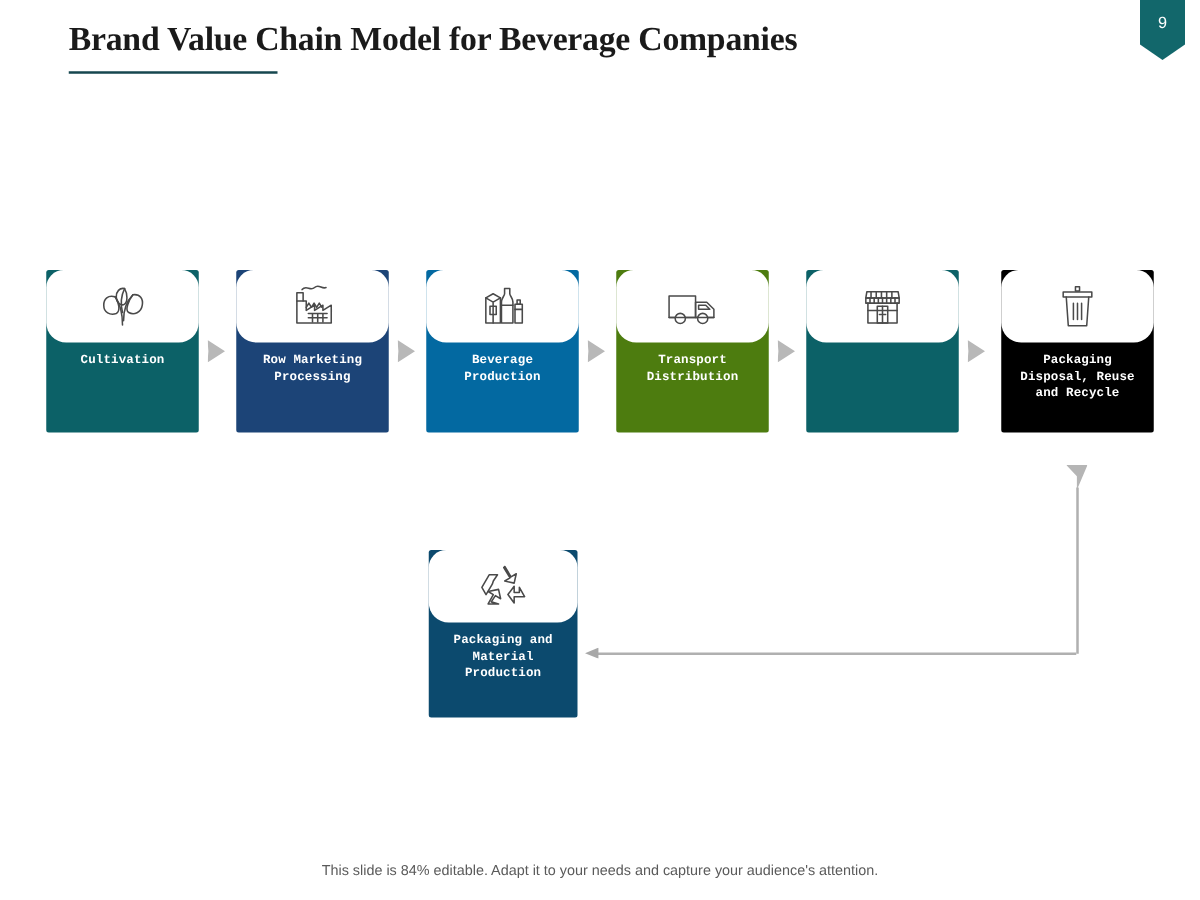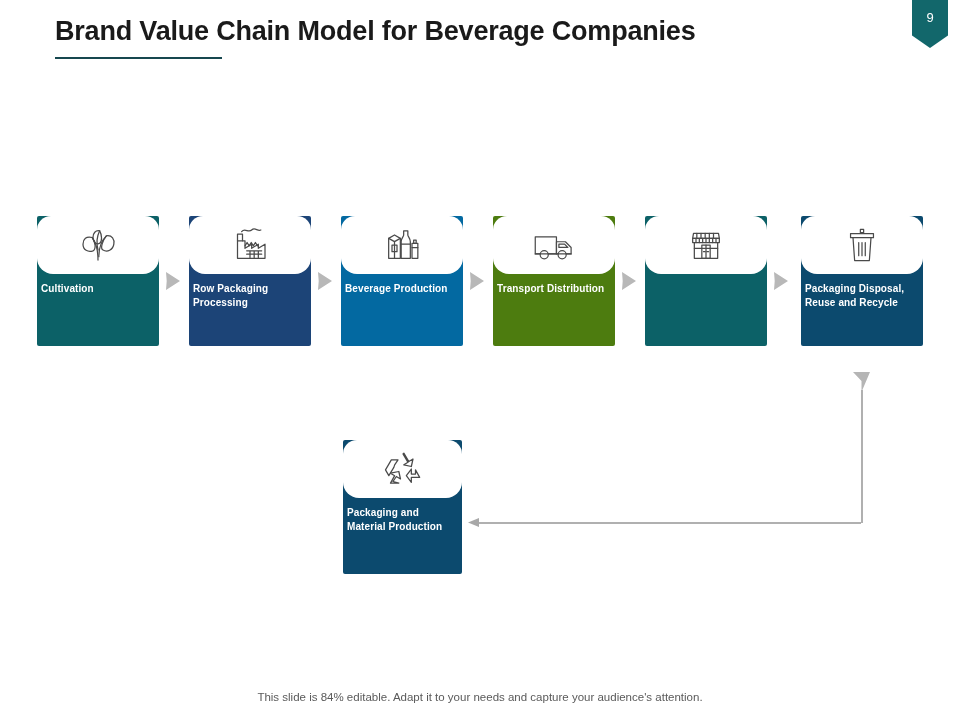--- a/index.html
+++ b/index.html
@@ -7,21 +7,21 @@
     width:960px;height:720px;background:#ffffff;
     font-family:"Liberation Sans", sans-serif;
     overflow:hidden;position:relative;
   }
   .slide{position:absolute;left:0;top:0;width:960px;height:720px;background:#fff;}
 
   
   .title{
     position:absolute;left:55px;top:10px;width:820px;height:42px;
     font-size:27px;font-weight:bold;color:#1a1a1a;
-    letter-spacing:-0.2px;line-height:42px;white-space:nowrap;
+    letter-spacing:-0.2px;line-height:42px;white-space:nowrap;font-family:Liberation Serif, serif;
   }
   .title-rule{
     position:absolute;left:55px;top:57px;width:167px;height:2px;
     background:#16474f;
   }
   .page-badge{
     position:absolute;left:912px;top:0px;width:36px;height:48px;
     background:#12676b;color:#ffffff;
     font-size:13px;line-height:36px;text-align:center;
     -webkit-clip-path:polygon(0 0,100% 0,100% 74%,50% 100%,0 74%);
@@ -36,23 +36,24 @@
     position:absolute;left:0;top:0;width:100%;height:58px;
     background:#ffffff;
     border-bottom-left-radius:16px;border-bottom-right-radius:16px;
     border-top-left-radius:14px;border-top-right-radius:14px;
     box-sizing:border-box;
     display:flex;align-items:center;justify-content:center;
   }
   .card .head svg{display:block;}
   .card .label{
     position:absolute;left:4px;right:4px;top:66px;
-    text-align:left;color:#ffffff;
+    text-align:center;color:#ffffff;
     font-size:10px;font-weight:bold;line-height:13.5px;
     letter-spacing:0.1px;
+    font-family:Liberation Mono, monospace;
   }
 
   
   .chev{
     position:absolute;width:14px;height:18px;
     background:#b8b8b8;
     -webkit-clip-path:polygon(0 0,100% 50%,0 100%,5% 50%);
     clip-path:polygon(0 0,100% 50%,0 100%,5% 50%);
   }
 
@@ -110,21 +111,21 @@
       <g fill="none" stroke="#4a4a4a" stroke-width="1.5" stroke-linecap="round" stroke-linejoin="round">
         <path d="M9 19 V40 H42 V23 L34 28 V23 L26 28 V23 L18 28 V19 Z"></path>
         <path d="M9 19 V11 H15 V19"></path>
         <path d="M18 25 l2.5 -4 l2.5 4 l2.5 -4 l2.5 4 l2.5 -4 l2.5 4"></path>
         <path d="M20 31 H38 M20 35 H38 M24 31 V39 M29 31 V39 M34 31 V39"></path>
         <path d="M14 8 C18 3 22 10 26 6 C30 2 33 8 37 6"></path>
       </g>
             </svg>
           </span>
             </div>
-            <div class="label">Row Packaging Processing</div>
+            <div class="label">Row Marketing Processing</div>
           </div>
       <div class="card" style="left:341px;top:216px;width:122px;height:130px;background:#0369a1;">
             <div class="head">
               <span>
             <svg width="40" height="40" viewBox="0 0 48 48">
       <g fill="none" stroke="#4a4a4a" stroke-width="1.5" stroke-linecap="round" stroke-linejoin="round">
         <path d="M8 16 L15 12 L22 16 V40 H8 Z"></path>
         <path d="M8 16 L15 20 L22 16 M15 20 V40"></path>
         <path d="M12 24 H18 V32 H12 Z"></path>
         <path d="M26 7 h5 v5 c0 2 3 4 3 8 v20 h-11 V20 c0 -4 3 -6 3 -8 Z"></path>
@@ -167,21 +168,21 @@
         <path d="M10 21 V40 H38 V21"></path>
         <path d="M10 28 H38"></path>
         <path d="M19 24 H29 V40 H19 Z"></path>
         <path d="M24 24 V40"></path>
         <path d="M21 32 h2 M25 32 h2"></path>
       </g>
             </svg>
           </span>
             </div>
           </div>
-      <div class="card" style="left:801px;top:216px;width:122px;height:130px;background:#0c4a6e;">
+      <div class="card" style="left:801px;top:216px;width:122px;height:130px;background:#000000;">
             <div class="head">
               <span>
             <svg width="36" height="40" viewBox="0 0 44 48">
       <g fill="none" stroke="#4a4a4a" stroke-width="1.5" stroke-linecap="round" stroke-linejoin="round">
         <path d="M20 5 h4 v4 h-4 Z"></path>
         <path d="M8 10 H36 V15 H8 Z"></path>
         <path d="M11 15 L13 43 H31 L33 15"></path>
         <path d="M18 21 V37 M22 21 V37 M26 21 V37"></path>
       </g>
             </svg>

